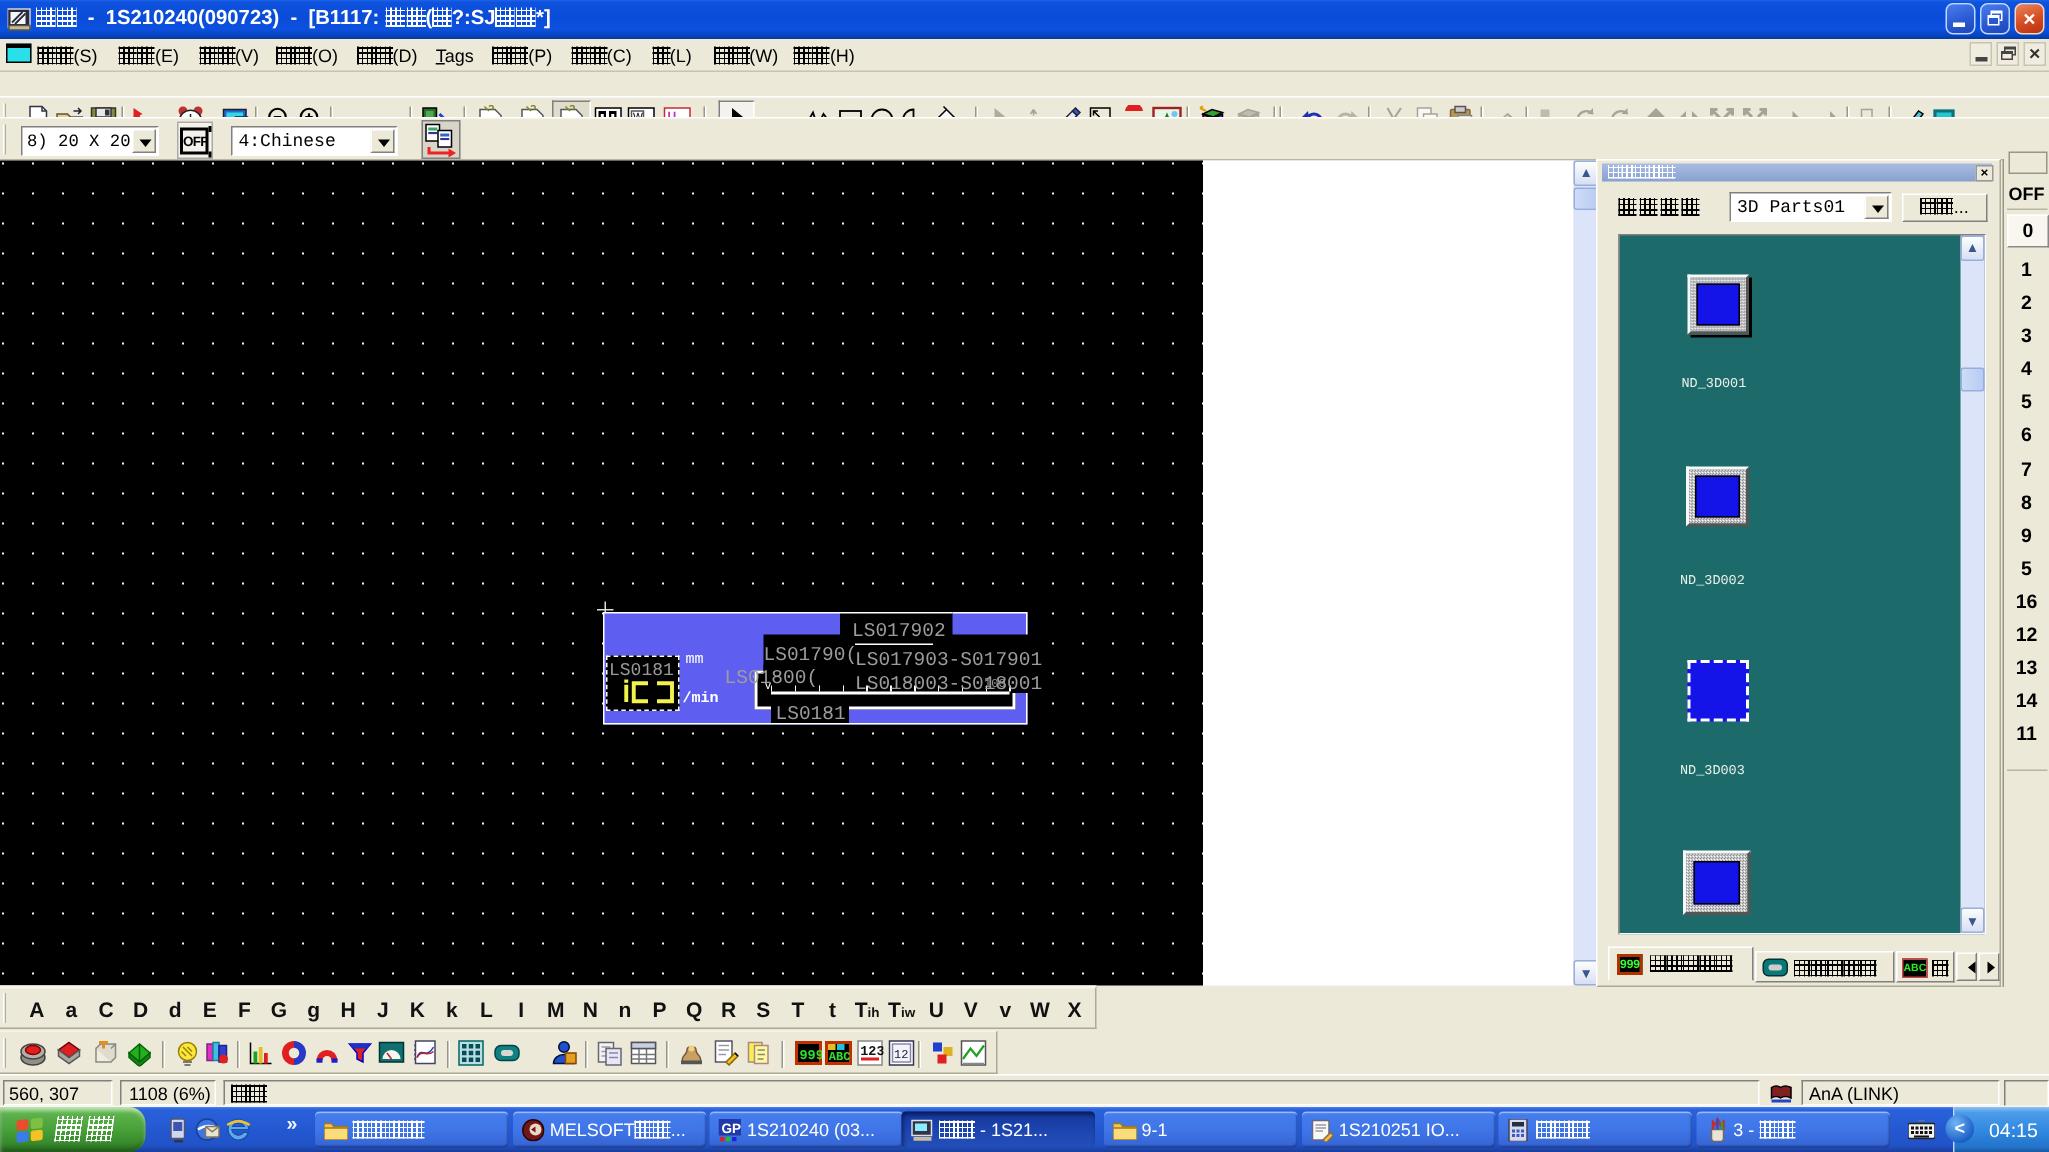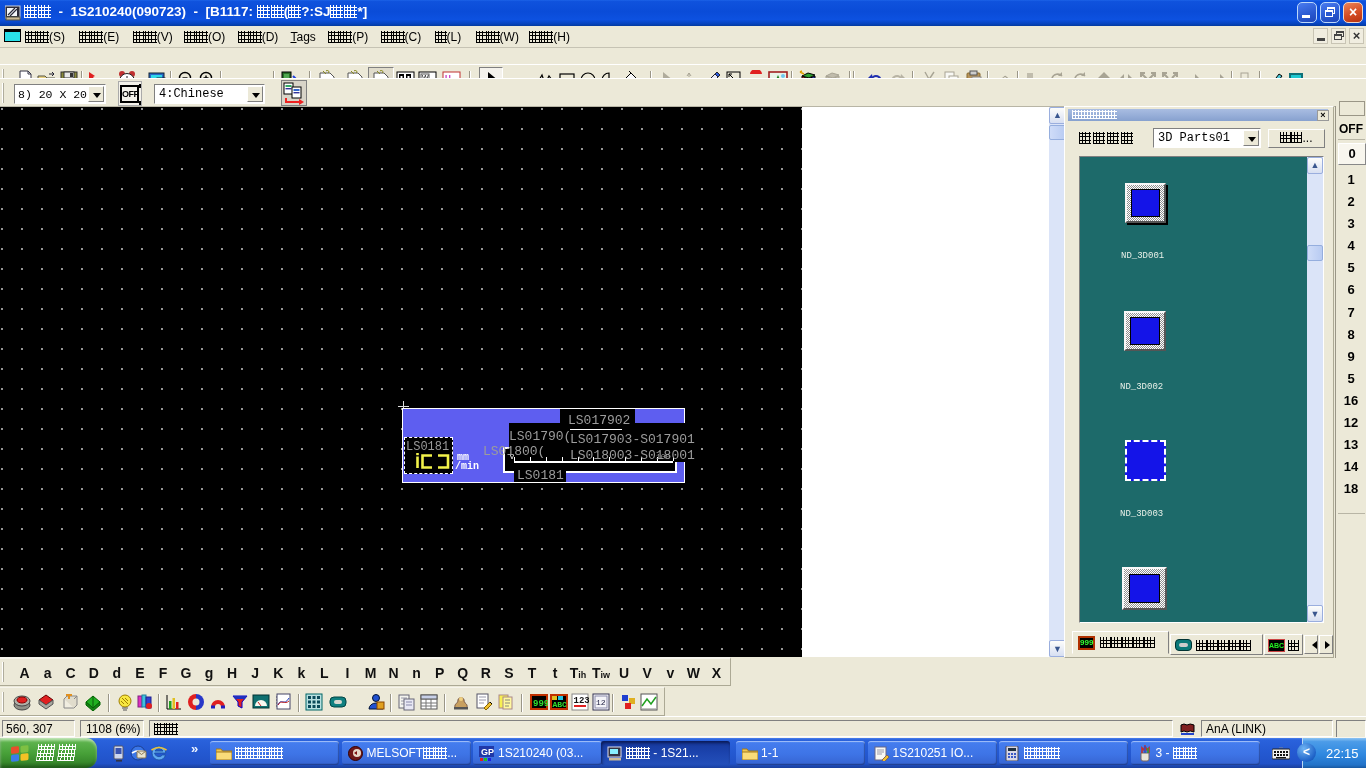--- a/index.html
+++ b/index.html
@@ -364,21 +364,21 @@
     <div class="abs mono" style="left:1px;top:2px;color:#999;font-size:12px">LS0181</div>
     <svg class="abs" style="left:9px;top:14px" width="40" height="20" viewBox="0 0 40 20">
       <g stroke="#f2f24a" stroke-width="2.6" fill="none">
         <path d="M3.5 4.5 V16"></path>
         <path d="M18 3.5 H8.5 V15.5 H18"></path>
         <path d="M24 3.5 H34 V15.5 H24"></path>
       </g>
       <rect x="2.2" y="1" width="2.6" height="2.2" fill="#f2f24a"></rect>
     </svg>
   </div>
-  <div class="abs mono" style="left:457px;top:345px;color:#fff;font-size:10px;font-weight:bold">mm</div>
+  <div class="abs mono" style="left:457px;top:328px;color:#fff;font-size:10px;font-weight:normal">mm</div>
   <div class="abs mono" style="left:455px;top:354px;color:#fff;font-size:10px;font-weight:bold">/min</div>
 </div>
 <div class="abs" style="left:802px;top:107px;width:247px;height:550px;background:#fff"></div>
 
 <div class="abs" style="left:1049px;top:107px;width:17px;height:550px;background:#dbe4f8">
   <div class="abs" style="left:0;top:0;width:17px;height:17px;background:linear-gradient(180deg,#fdfdfb,#d7dff2);border:1px solid #9aaede;border-radius:2px;color:#39568e;font-size:9px;text-align:center;line-height:15px">▲</div>
   <div class="abs" style="left:0;top:18px;width:17px;height:15px;background:linear-gradient(90deg,#cfdcf8,#b8cbf2);border:1px solid #95aede;border-radius:2px"></div>
   <div class="abs" style="left:0;top:533px;width:17px;height:17px;background:linear-gradient(180deg,#fdfdfb,#d7dff2);border:1px solid #9aaede;border-radius:2px;color:#39568e;font-size:9px;text-align:center;line-height:17px">▼</div>
 </div>
 
@@ -455,21 +455,21 @@
       <div class="num">5</div>
       <div class="num">6</div>
       <div class="num">7</div>
       <div class="num">8</div>
       <div class="num">9</div>
       <div class="num">5</div>
       <div class="num">16</div>
       <div class="num">12</div>
       <div class="num">13</div>
       <div class="num">14</div>
-      <div class="num">18</div>
+      <div class="num">11</div>
   </div>
   <div class="abs" style="left:2px;top:407px;width:27px;height:1px;background:#b8b5a5"></div>
 </div>
 
 <div class="abs" style="left:0;top:657px;width:731px;height:29px;background:#ece9d8;border-top:2px solid #f6f4ec;border-right:1px solid #aca995;border-bottom:1px solid #aca995">
     <div class="abs" style="left:2px;top:3px;width:2px;height:20px;border-left:1px solid #fff;border-right:1px solid #b0ad9d"></div>
   <div class="abs" style="left:13px;top:6px;font-weight:bold;font-size:14px;color:#111;white-space:nowrap" id="letters"><i>A</i><i>a</i><i>C</i><i>D</i><i>d</i><i>E</i><i>F</i><i>G</i><i>g</i><i>H</i><i>J</i><i>K</i><i>k</i><i>L</i><i>I</i><i>M</i><i>N</i><i>n</i><i>P</i><i>Q</i><i>R</i><i>S</i><i>T</i><i>t</i><i>T<s>ih</s></i><i>T<s>iw</s></i><i>U</i><i>V</i><i>v</i><i>W</i><i>X</i></div>
 </div>
 
 <div class="abs" style="left:0;top:687px;width:665px;height:29px;background:#ece9d8;border-top:1px solid #f6f4ec;border-right:1px solid #aca995;border-bottom:1px solid #aca995" id="tb3">
@@ -698,21 +698,21 @@
           <rect x="3" y="3" width="8" height="5" fill="#8ef"></rect>
           <rect x="2" y="12" width="12" height="2.5" fill="#cb9"></rect>
         </svg>
         <span class="tx"><span class="c"></span><span class="c"></span> - 1S21...</span>
       </div>
     <div class="tbtn" style="left:736px;width:129px">
         <svg class="abs" style="left:6px;top:6px" width="16" height="13" viewBox="0 0 16 13">
           <path d="M0 2 h5 l1.5 2 H16 v9 H0 z" fill="#f0c850" stroke="#a07820"></path>
           <path d="M0 5 h16 v8 H0 z" fill="#fadc7a" stroke="#a07820"></path>
         </svg>
-        <span class="tx">1-1</span>
+        <span class="tx">9-1</span>
       </div>
     <div class="tbtn" style="left:867.5px;width:129px">
         <svg class="abs" style="left:6px;top:5px" width="15" height="15" viewBox="0 0 15 15">
           <rect x="1" y="1" width="11" height="13" fill="#f8f8f4" stroke="#668"></rect>
           <path d="M3 4 h7 M3 6 h7 M3 8 h5" stroke="#99a"></path>
           <path d="M8 14 l5 -5 2 2 -5 5 z" fill="#f0c030" stroke="#865"></path>
         </svg>
         <span class="tx">1S210251 IO...</span>
       </div>
     <div class="tbtn" style="left:999px;width:129px">
@@ -753,16 +753,16 @@
         <rect x="5" y="7" width="2" height="2"></rect>
         <rect x="8" y="7" width="2" height="2"></rect>
         <rect x="11" y="7" width="2" height="2"></rect>
         <rect x="14" y="7" width="2" height="2"></rect>
         <rect x="4" y="10" width="10" height="1.4"></rect>
       </g>
       <path d="M7 0 h4" stroke="#888"></path>
     </svg>
 
   <div class="abs" style="left:1302px;top:0;width:64px;height:30px;background:linear-gradient(180deg,#8ec4f4 0%,#4c9ce8 12%,#2f88e0 55%,#2272c8 90%,#1858a0 100%);border-left:1px solid #bcd8f4">
-    <div class="abs" style="left:23px;top:8px;color:#fff;font-size:13px">22:15</div>
+    <div class="abs" style="left:23px;top:8px;color:#fff;font-size:13px">04:15</div>
   </div>
   <div class="abs" style="left:1297px;top:5px;width:19px;height:19px;border-radius:50%;background:radial-gradient(circle at 35% 30%,#6fb4f4,#1e62c8 70%,#14488f);color:#fff;font-weight:bold;font-size:12px;text-align:center;line-height:18px">&lt;</div>
 </div>
 
 </body></html>

